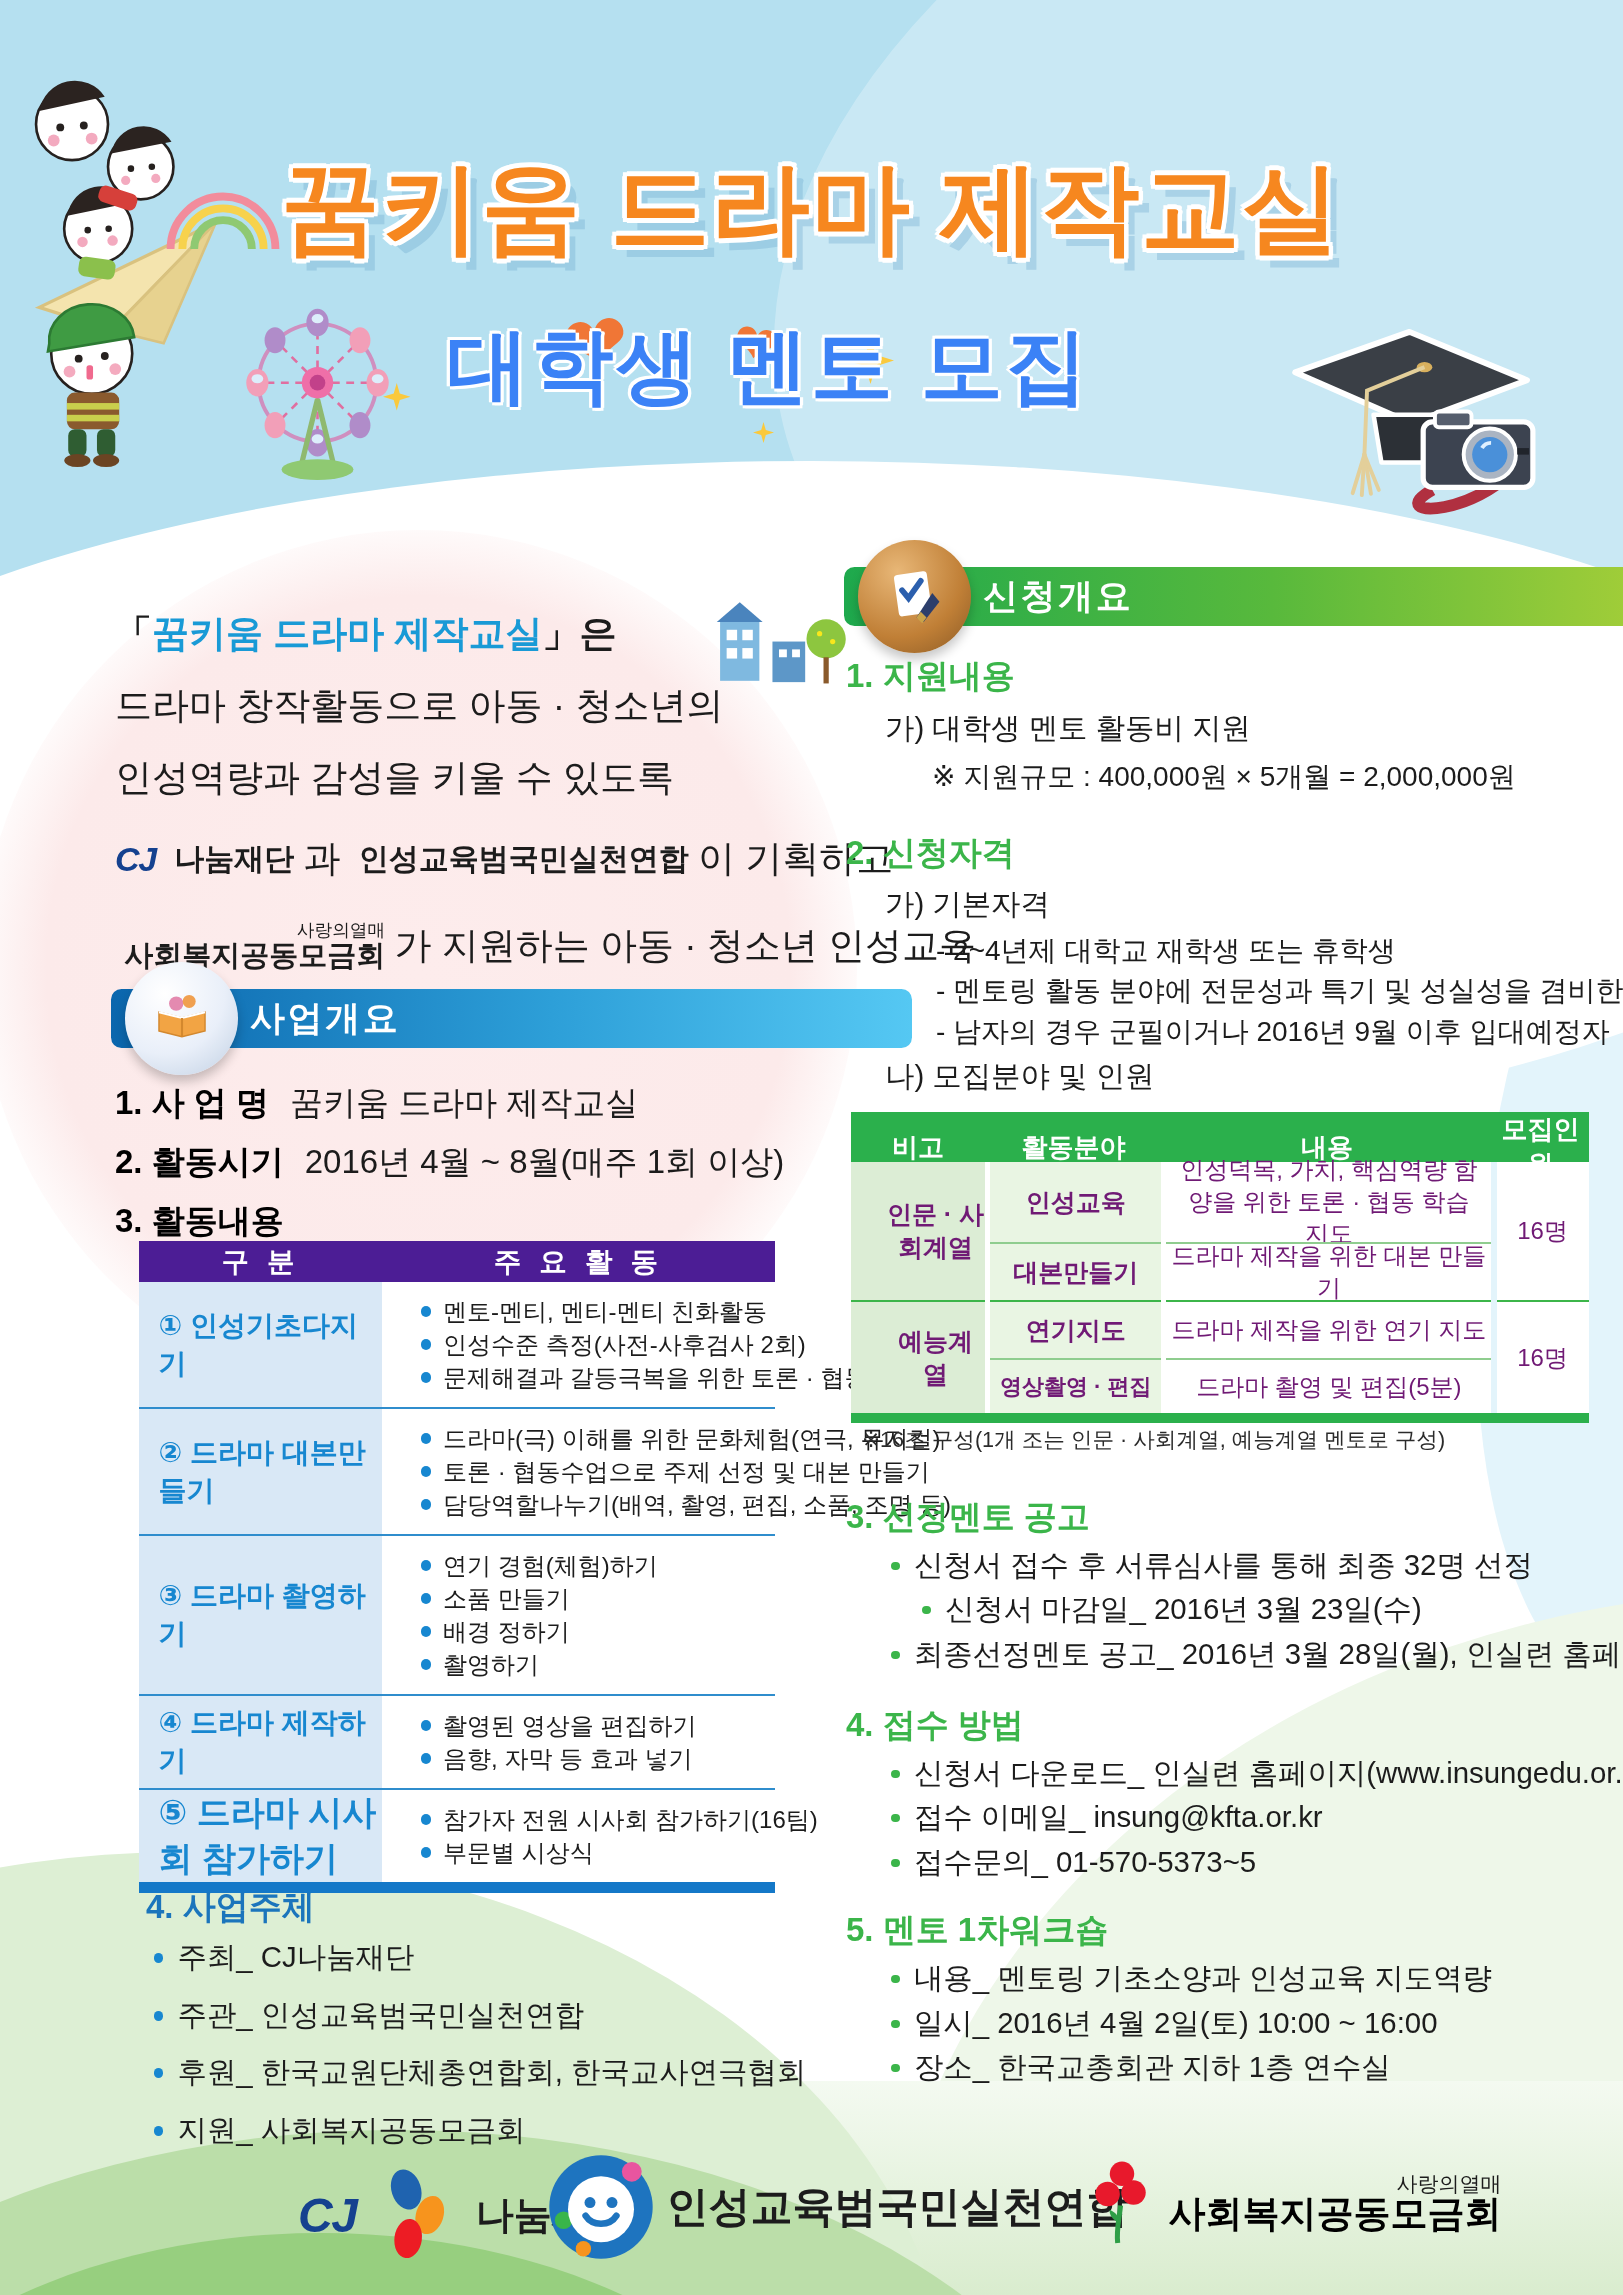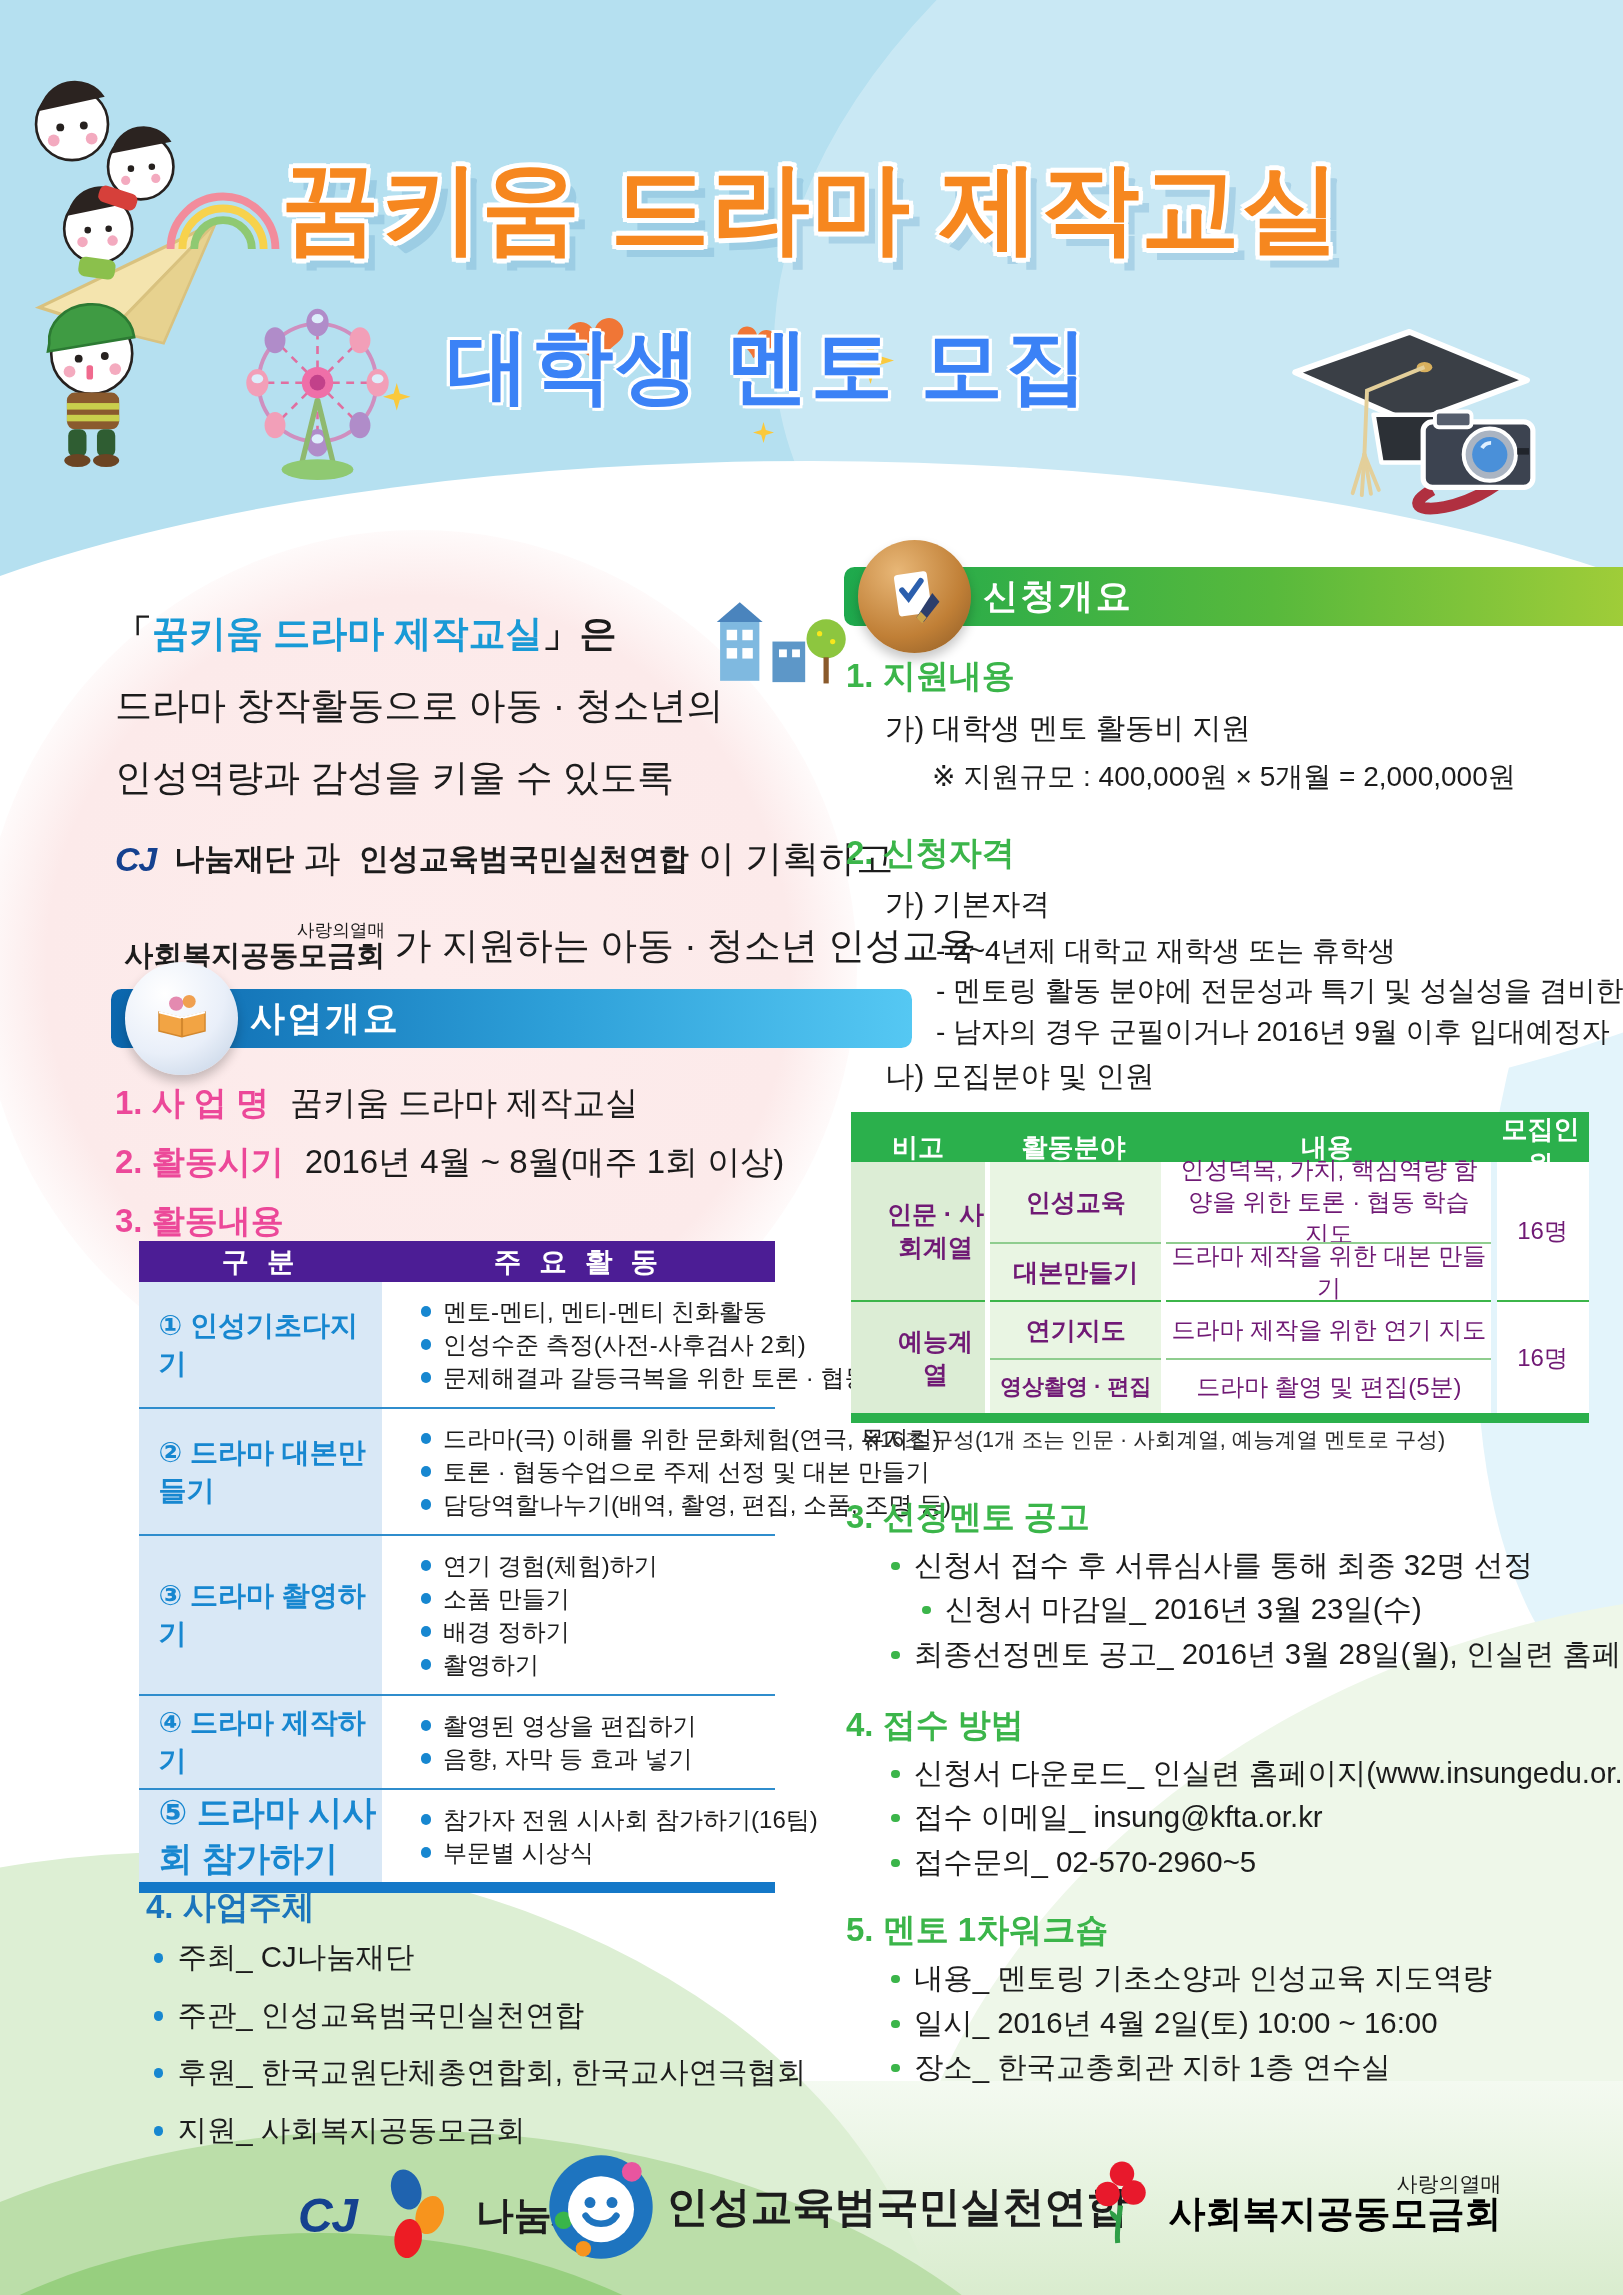--- a/index.html
+++ b/index.html
@@ -53,21 +53,21 @@
   .bar { position:absolute; height:59px; border-radius:10.5px; display:flex; align-items:center;
          color:#fff; font-weight:bold; font-size:35px; padding-left:139px; z-index:2; letter-spacing:2.6px; }
   .bar-blue  { left:111px;  top:989px; width:662px; background:linear-gradient(90deg,#0b66ad,#2d9fd8 55%,#55c8f3); }
   .bar-green { left:844px; top:567px;  width:684px; background:linear-gradient(90deg,#1ea94d,#58b93c 52%,#a8cf38); }
   .bar-icon { position:absolute; left:14.4px; top:-27.5px; width:113px; height:113px; border-radius:50%;
               box-shadow:0 6.5px 10.5px rgba(0,0,0,0.22); display:flex; align-items:center; justify-content:center; }
   .bar-icon.blue  { background:radial-gradient(circle at 35% 28%, #ffffff 0%, #e9eff9 55%, #bfcfe2 100%); }
   .bar-icon.green { background:radial-gradient(circle at 35% 28%, #e8b777 0%, #c07f36 60%, #8a5a26 100%); }
 
   .num-item { position:absolute; z-index:2; white-space:nowrap; font-size:33px; }
-  .num-item .n { color:#ec4899; font-weight:bold; margin-right:11.8px; }
+  .num-item .n { color:#000000; font-weight:bold; margin-right:11.8px; }
   .num-item .v { color:#1c1c1c; }
 
   
   .btable { position:absolute; left:139px; top:1241px; width:636px; z-index:2; }
   .bt-head { display:grid; grid-template-columns:243px 1fr; background:#4c1d95; color:#fff;
              font-weight:bold; font-size:27.5px; height:41px; align-items:center; text-align:center; letter-spacing:5.2px; }
   .bt-row { display:grid; grid-template-columns:243px 6.5px 1fr; }
   .bt-row + .bt-row { border-top:2.6px solid #2f8dcd; }
   .bt-lbl { background:#d9e8f6; color:#1787d0; font-weight:bold; font-size:28px;
             display:flex; align-items:center; padding-left:19.6px; }
@@ -478,21 +478,21 @@
   <div class="dotline green" style="left:891px; top:1754px;">
       <span class="d"></span>
       <span class="t">신청서 다운로드_ 인실련 홈페이지(www.insungedu.or.kr)</span>
     </div>
   <div class="dotline green" style="left:891px; top:1798px;">
       <span class="d"></span>
       <span class="t">접수 이메일_ insung@kfta.or.kr</span>
     </div>
   <div class="dotline green" style="left:891px; top:1843px;">
       <span class="d"></span>
-      <span class="t">접수문의_ 02-570-2960~5</span>
+      <span class="t">접수문의_ 01-570-5373~5</span>
     </div>
 
   <div class="sec-title green" style="left:846px; top:1908px;">5. 멘토 1차워크숍</div>
   <div class="dotline green" style="left:891px; top:1959px;">
       <span class="d"></span>
       <span class="t">내용_ 멘토링 기초소양과 인성교육 지도역량</span>
     </div>
   <div class="dotline green" style="left:891px; top:2004px;">
       <span class="d"></span>
       <span class="t">일시_ 2016년 4월 2일(토) 10:00 ~ 16:00</span>

